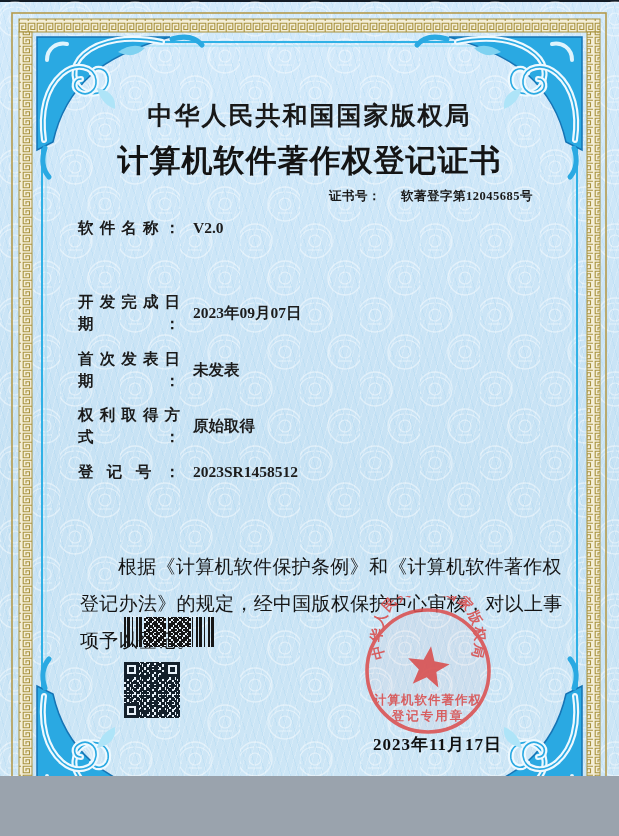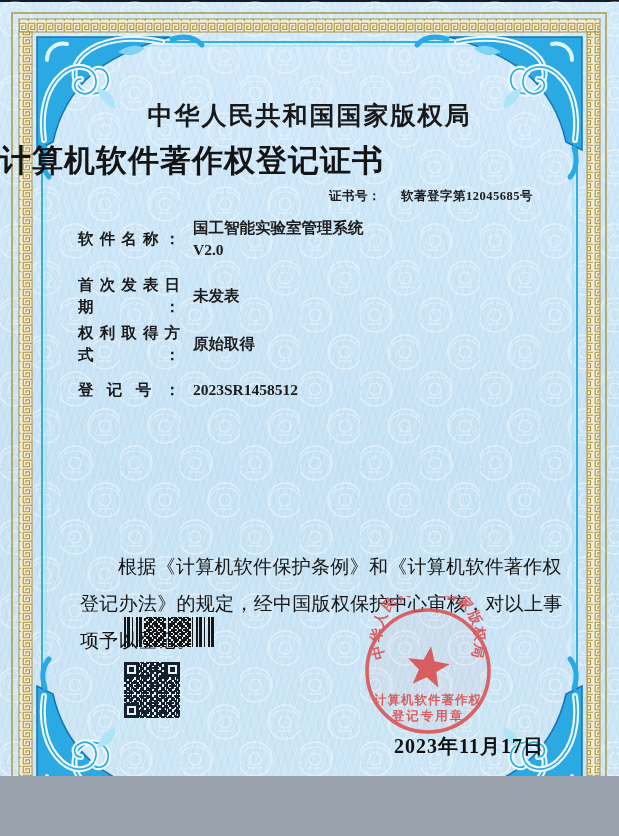--- a/index.html
+++ b/index.html
@@ -13,45 +13,45 @@
       linear-gradient(180deg,#d3eafb 0%,#c7e2f4 60%,#cde6f6 100%);
   }
   .top-strip{position:absolute;left:0;top:0;width:100%;height:2px;background:#131c26;}
   .frame{position:absolute;left:0;top:0;}
   
   .authority{
     position:absolute;left:0;top:99px;width:100%;text-align:center;
     font-size:25px;font-weight:bold;letter-spacing:2px;margin:0;color:#181818;
   }
   .cert-title{
-    position:absolute;left:0;top:140px;width:100%;text-align:left;
+    position:absolute;left:0;top:140px;width:100%;text-align:center;
     font-size:31px;font-weight:bold;letter-spacing:1px;margin:0;color:#141414;
   }
   .cert-no{
     position:absolute;top:188px;right:86px;font-size:12.5px;font-weight:bold;color:#1a1a1a;
     letter-spacing:.5px;
   }
   .cert-no .num{margin-left:20px;}
   .fields{position:absolute;left:78px;top:217px;right:55px;}
   .frow{display:flex;align-items:center;font-size:15.5px;font-weight:bold;line-height:22px;}
   .frow .flabel{
     display:inline-block;width:102px;flex:0 0 102px;
     text-align:justify;text-align-last:justify;color:#1a1a1a;
   }
   .frow .fvals{margin-left:13px;}
   .frow + .frow{margin-top:13px;}
   .frow.gap-lg{margin-top:52px;}
-  .frow.gap-md{margin-top:4px;}
+  .frow.gap-md{margin-top:12px;}
   .statement{
     position:absolute;left:64px;top:532px;width:489px;margin:16px;
     font-size:19px;line-height:37px;text-indent:2em;color:#141414;font-weight:500;
     letter-spacing:.3px;
   }
   .issue-date{
-    position:absolute;left:394px;top:733px;font-size:20px;font-weight:600;color:#101010;
+    position:absolute;left:373px;top:733px;font-size:17px;font-weight:600;color:#101010;
     letter-spacing:1px;
   }
   
   .barcode{
     position:absolute;left:124px;top:617px;width:90px;height:30px;
     background:repeating-linear-gradient(90deg,#161616 0 2px,transparent 2px 3px,#161616 3px 6px,transparent 6px 8px,#161616 8px 9px,transparent 9px 12px);
   }
   .b2d{position:absolute;top:0;height:100%;width:22px;
     background:
       conic-gradient(#161616 90deg,transparent 90deg 180deg,#161616 180deg 270deg,transparent 270deg) 2px 1px/7px 7px,
@@ -141,22 +141,27 @@
   <h1 class="authority">中华人民共和国国家版权局</h1>
   <h2 class="cert-title">计算机软件著作权登记证书</h2>
   <div class="cert-no">
     <span>证书号：</span><span class="num">软著登字第12045685号</span>
   </div>
 
   <div class="fields">
     <div class="frow">
       <span class="flabel">软件名称：</span>
       <span class="fvals">
-        <div>国工智能实验室管理系统</div>
         <div>V2.0</div>
+      </span>
+    </div>
+    <div class="frow gap-lg">
+      <span class="flabel">开发完成日期：</span>
+      <span class="fvals">
+        <div>2023年09月07日</div>
       </span>
     </div>
     <div class="frow">
       <span class="flabel">首次发表日期：</span>
       <span class="fvals">
         <div>未发表</div>
       </span>
     </div>
     <div class="frow gap-md">
       <span class="flabel">权利取得方式：</span>

